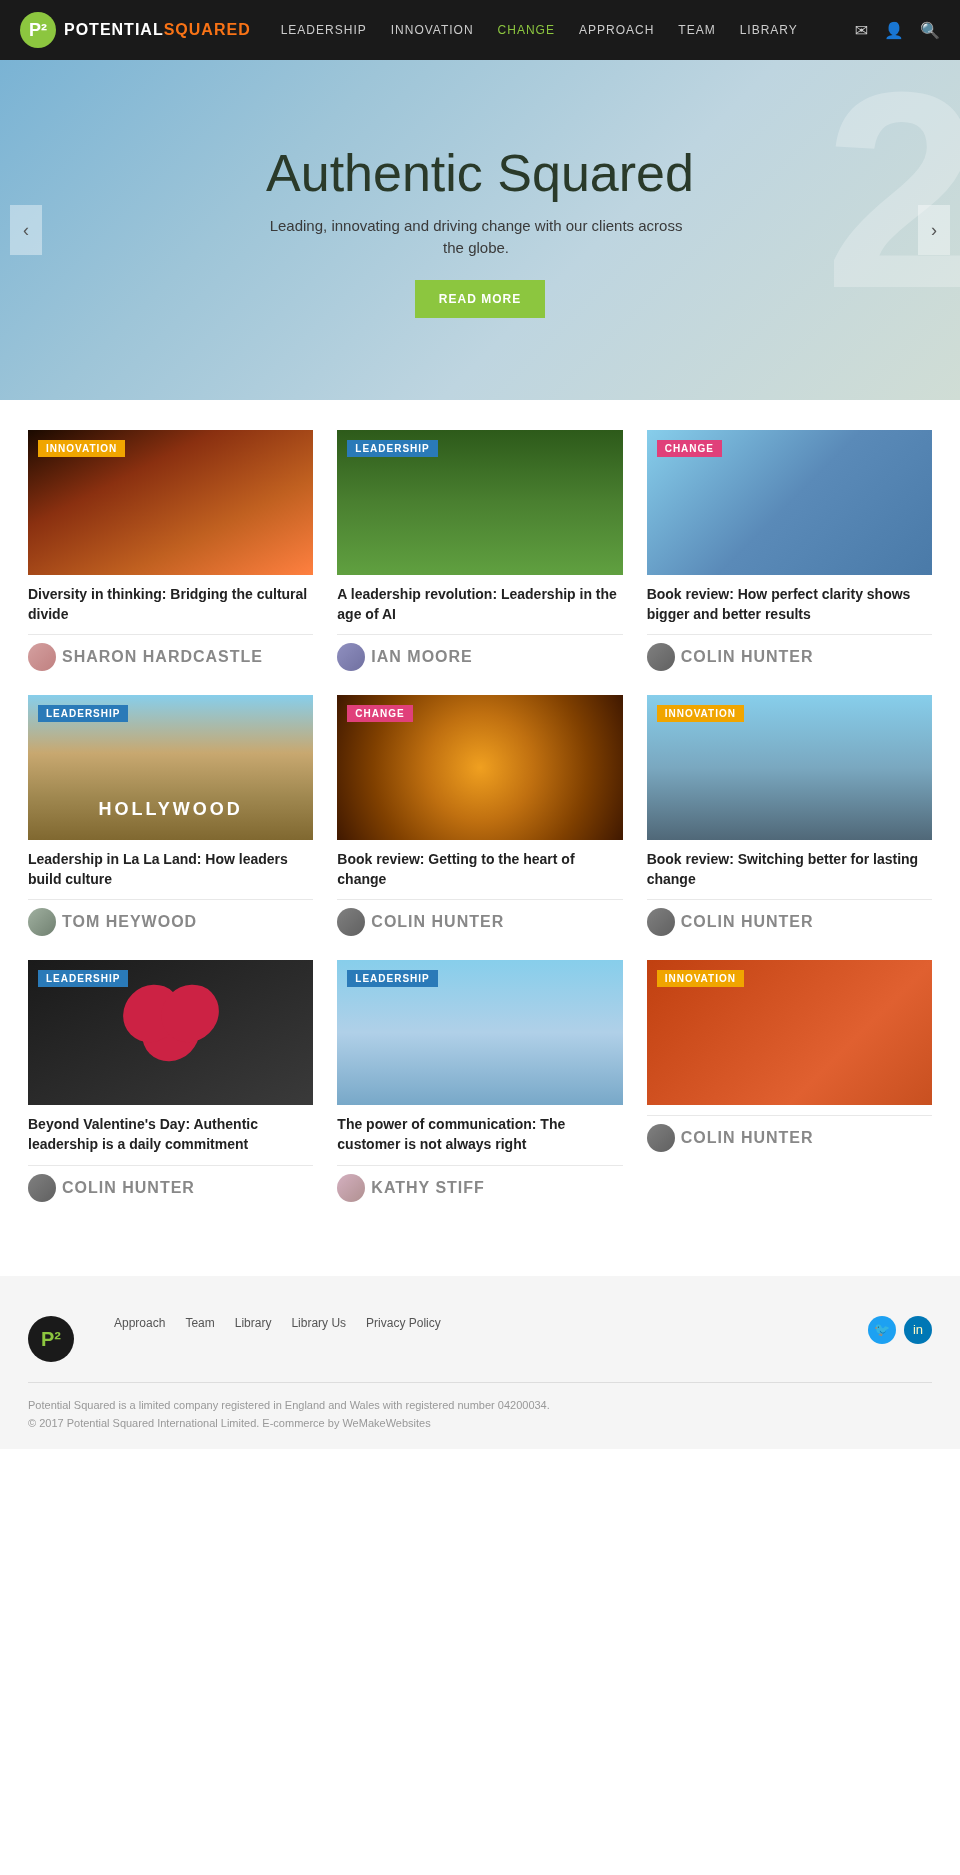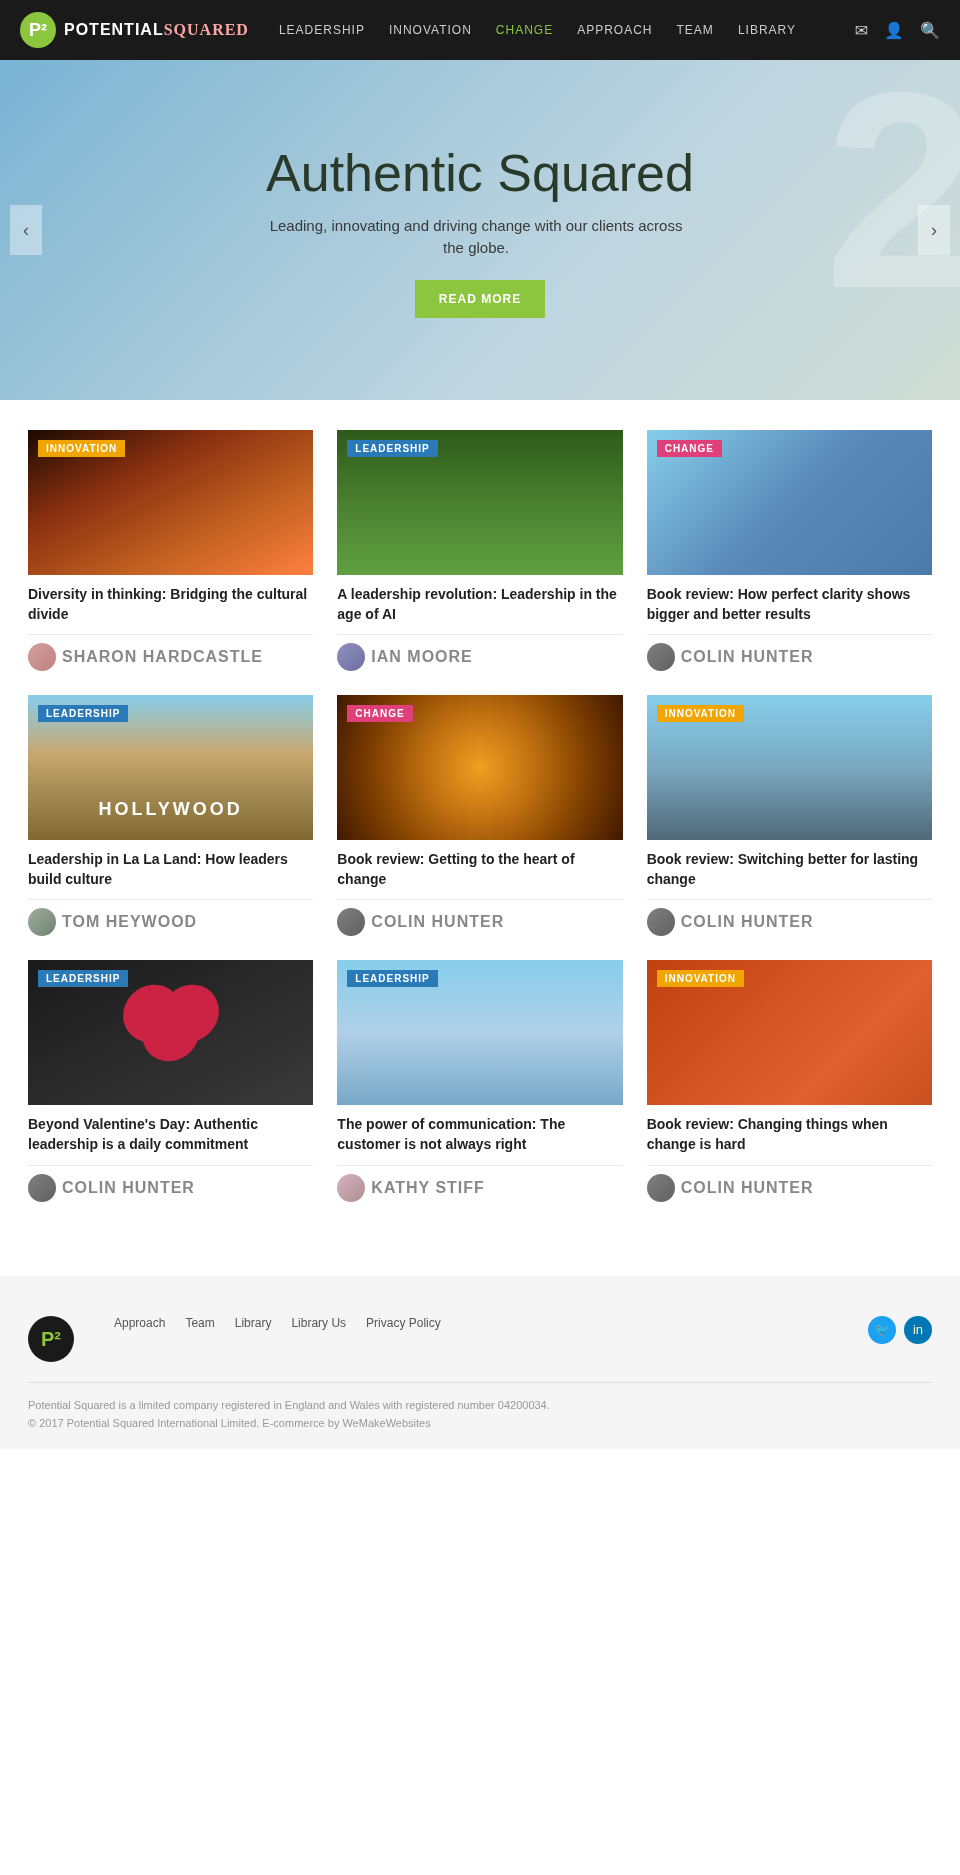--- a/index.html
+++ b/index.html
@@ -23,21 +23,21 @@
       height: 36px;
       background: #8cc63f;
       border-radius: 50%;
       display: flex;
       align-items: center;
       justify-content: center;
       margin-right: 8px;
     }
     .logo-icon span { color: #fff; font-weight: bold; font-size: 18px; }
     .logo-text { color: #fff; font-size: 16px; font-weight: bold; letter-spacing: 1px; }
-    .logo-text .squared { color: #fca5a5; font-family: Liberation Serif, serif; }
+    .logo-text .squared { color: #f97316; }
     .nav-links {
       display: flex;
       gap: 24px;
       flex: 1;
     }
     .nav-link {
       color: #ccc;
       text-decoration: none;
       font-size: 12px;
       letter-spacing: 1px;
@@ -452,21 +452,20 @@
     <div class="article-author">
       <div class="author-avatar avatar-kathy"></div>
       <span class="author-name">KATHY STIFF</span>
     </div>
   </div>
       <div class="article-card">
     <div class="article-img">
       <span class="article-tag tag-innovation">INNOVATION</span>
       <div class="img-gates"></div>
     </div>
-    <div class="article-title">Book review: Changing things when change is hard</div>
     <div class="article-author">
       <div class="author-avatar avatar-colin"></div>
       <span class="author-name">COLIN HUNTER</span>
     </div>
   </div>
     </div>
 </div>
 
 <footer>
   <div class="footer-top">

